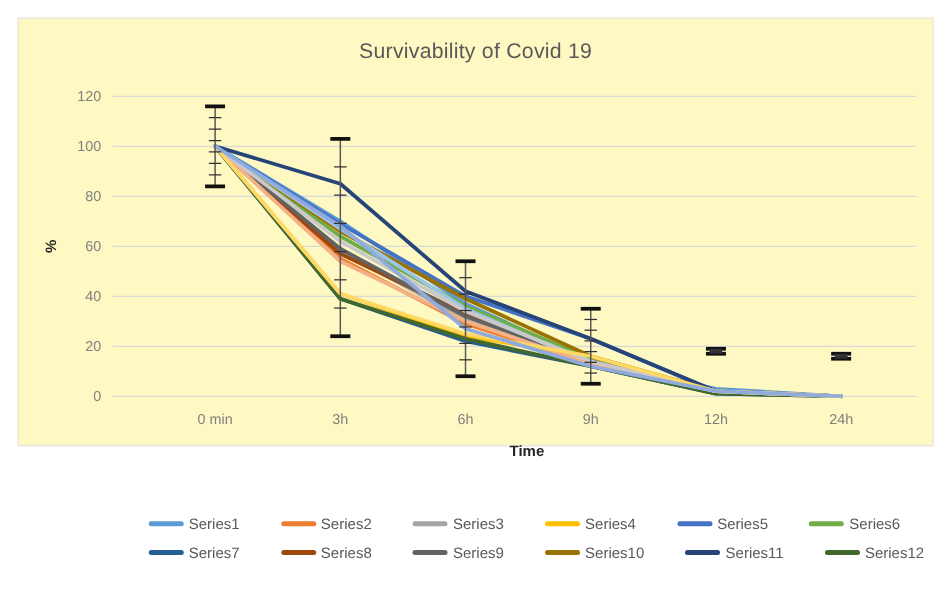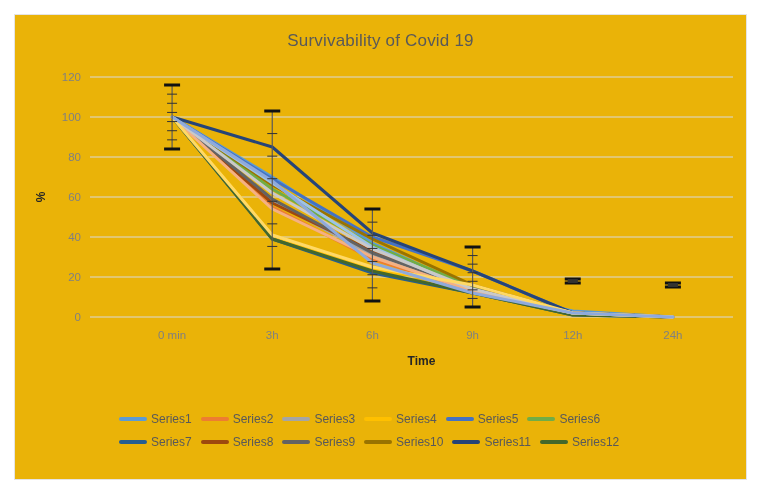--- a/index.html
+++ b/index.html
@@ -11,23 +11,23 @@
     width: 761px;
     height: 491px;
     font-family: "Liberation Sans", sans-serif;
     overflow: hidden;
   }
   #chart-frame {
     position: absolute;
     left: 14px;
     top: 14px;
     width: 733px;
-    height: 466px;
+    height: 343px;
     border: 1px solid #e4e4e4;
-    background: #eab308;
+    background: #fef9c3;
     box-sizing: border-box;
   }
   #chart-title {
     position: absolute;
     left: 0;
     top: 16px;
     width: 100%;
     text-align: center;
     font-size: 17px;
     color: #595959;
@@ -55,20 +55,21 @@
     left: 104px;
     top: 392px;
     width: 560px;
   }
   .legend-row {
     display: flex;
     flex-direction: row;
     align-items: center;
     justify-content: flex-start;
     height: 23px;
+    gap: 24px;
   }
   .legend-item {
     display: flex;
     flex-direction: row;
     align-items: center;
     margin-right: 9px;
     white-space: nowrap;
   }
   .legend-swatch {
     width: 28px;

